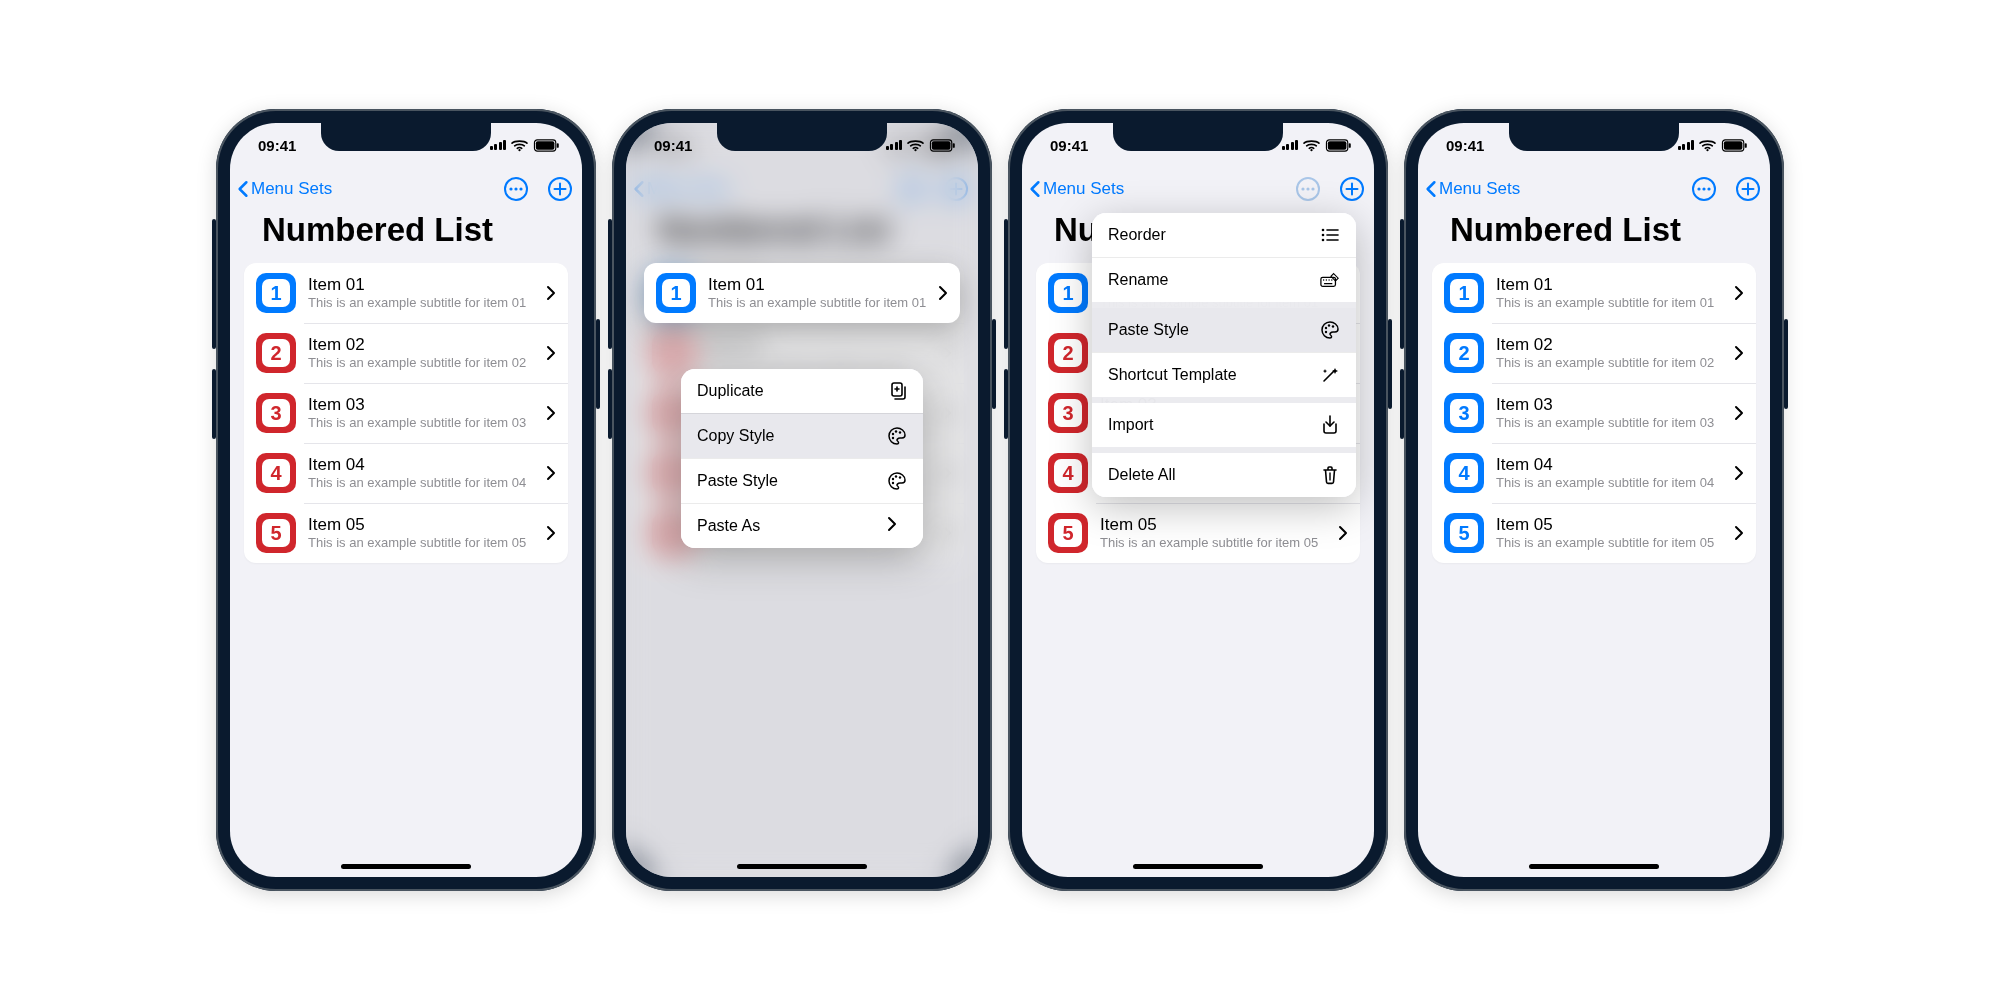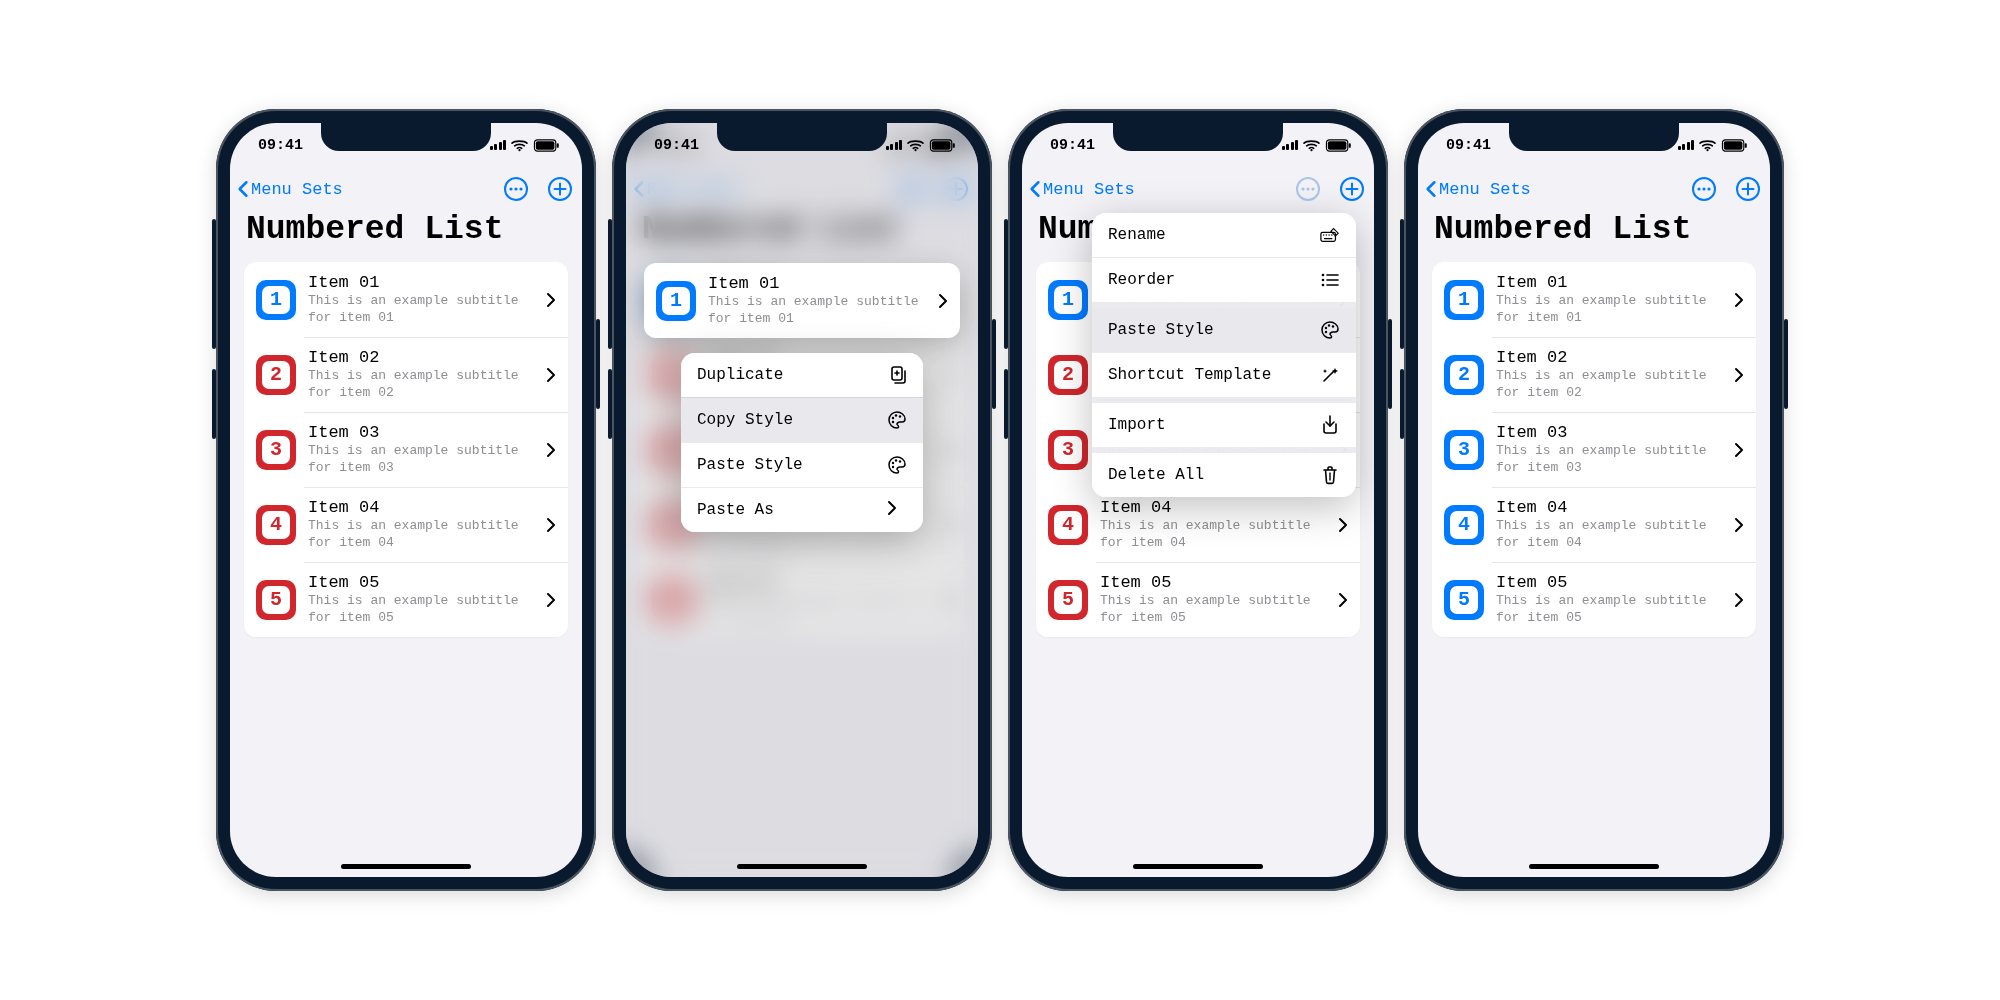--- a/index.html
+++ b/index.html
@@ -30,21 +30,20 @@
   
   .phone {
     position: relative;
     width: 380px;
     height: 782px;
     background: #0a1a2e;
     border-radius: 60px;
     padding: 14px;
     box-shadow: inset 0 0 0 2px #4a5560, 0 4px 20px rgba(0,0,0,.15);
     flex: 0 0 auto;
-    font-family: Liberation Mono, monospace;
   }
   .phone::before, .phone::after { 
     content:"";
     position:absolute;
     background:#0a1a2e;
     border-radius:3px;
   }
   .phone::before { left:-4px; top:170px; width:4px; height:70px; box-shadow:0 90px 0 #0a1a2e, 0 -60px 0 #0a1a2e; }
   .phone::after  { right:-4px; top:210px; width:4px; height:90px; }
   .screen {
@@ -113,21 +112,21 @@
     width:30px; height:30px;
     display:flex; align-items:center; justify-content:center;
     color: var(--blue);
   }
   .icon-btn.dimmed { color: #a9c6e8; }
   .nav-icon { width:26px; height:26px; stroke-width:2; }
   
   .large-title {
     font-size: 33px;
     font-weight: 700;
-    padding: 0 16px 6px;
+    padding: 0 32px 6px;
     color: #000;
     position: relative;
     z-index: 5; 
   }
   
   .card {
     position: relative;
     margin: 8px 14px;
     background: #fff;
     border-radius: 12px;
@@ -601,21 +600,21 @@
             <div class="row-sub">This is an example subtitle for item 01</div>
           </div>
           <div class="chev">
               <svg width="10" height="16">
                 <use href="#i-chevron-right"></use>
               </svg>
             </div>
         </div>
       </div>
 
-      <div class="popover" style="left:55px; right:55px; top:230px;">
+      <div class="popover" style="left:55px; right:55px; top:246px;">
           <div class="menu-row">
             <span>Duplicate</span>
             <span class="menu-icon"><svg width="20" height="20">
                 <use href="#i-duplicate"></use>
               </svg></span>
           </div>
           <div class="menu-row highlight">
             <span>Copy Style</span>
             <span class="menu-icon"><svg width="20" height="20">
                 <use href="#i-palette"></use>
@@ -756,29 +755,29 @@
             <div class="chev">
               <svg width="10" height="16">
                 <use href="#i-chevron-right"></use>
               </svg>
             </div>
           </div>
         </div>
 
       <div class="popover top-right">
           <div class="menu-row">
+            <span>Reorder</span>
+            <span class="menu-icon"><svg width="20" height="20">
+                <use href="#i-list"></use>
+              </svg></span>
+          </div>
+          <div class="menu-row">
             <span>Rename</span>
             <span class="menu-icon"><svg width="20" height="20">
                 <use href="#i-keyboard-pencil"></use>
-              </svg></span>
-          </div>
-          <div class="menu-row">
-            <span>Reorder</span>
-            <span class="menu-icon"><svg width="20" height="20">
-                <use href="#i-list"></use>
               </svg></span>
           </div>
           <div class="menu-sep"></div>
           <div class="menu-row highlight">
             <span>Paste Style</span>
             <span class="menu-icon"><svg width="20" height="20">
                 <use href="#i-palette"></use>
               </svg></span>
           </div>
           <div class="menu-row">

